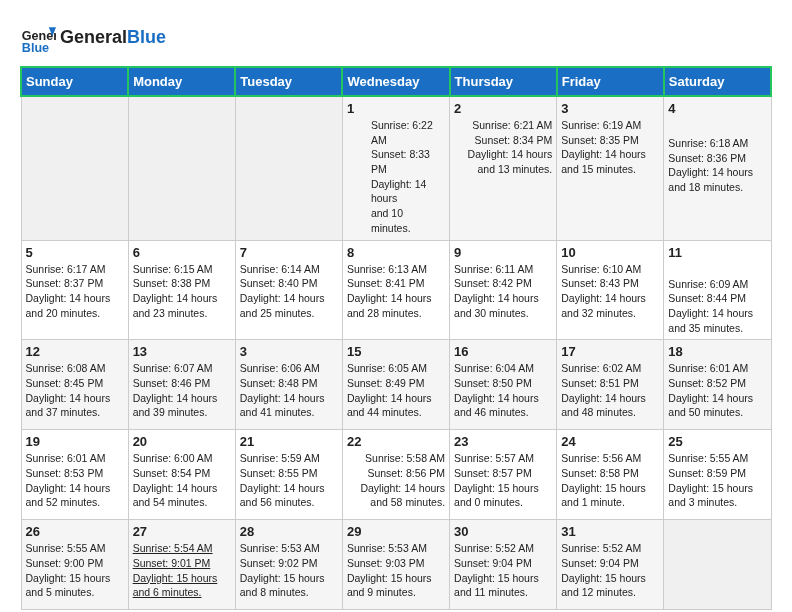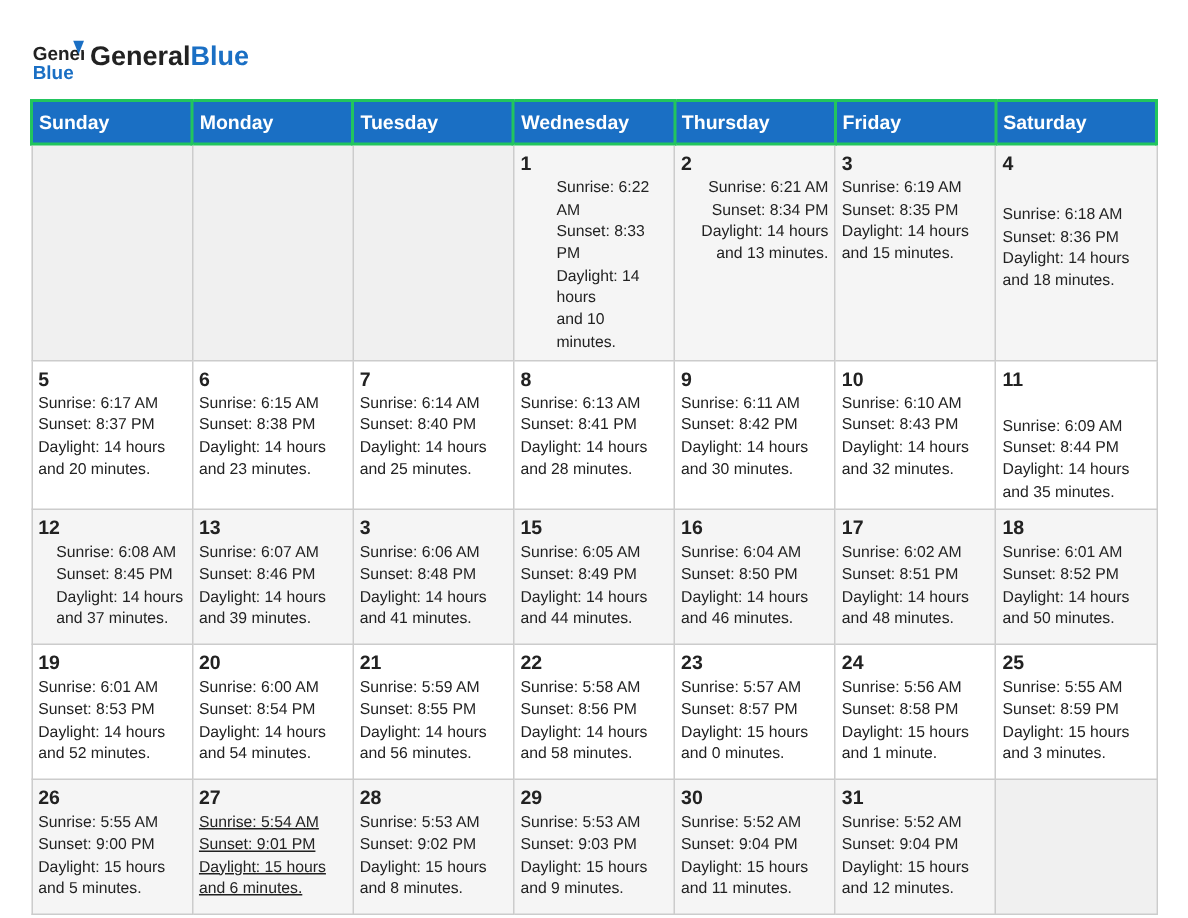--- a/index.html
+++ b/index.html
@@ -195,21 +195,21 @@
           <div class="day-number">11</div>
           <div class="day-info" style="white-space: pre-line; margin-top: 17px;">Sunrise: 6:09 AM
 Sunset: 8:44 PM
 Daylight: 14 hours
 and 35 minutes.</div>
         </td>
       </tr>
       <tr>
         <td>
           <div class="day-number">12</div>
-          <div class="day-info" style="white-space: pre-line; margin-left: 12px;">Sunrise: 6:08 AM
+          <div class="day-info" style="white-space: pre-line;">Sunrise: 6:08 AM
 Sunset: 8:45 PM
 Daylight: 14 hours
 and 37 minutes.</div>
         </td>
         <td>
           <div class="day-number">13</div>
           <div class="day-info" style="white-space: pre-line;">Sunrise: 6:07 AM
 Sunset: 8:46 PM
 Daylight: 14 hours
 and 39 minutes.</div>
@@ -267,21 +267,21 @@
         </td>
         <td>
           <div class="day-number">21</div>
           <div class="day-info" style="white-space: pre-line;">Sunrise: 5:59 AM
 Sunset: 8:55 PM
 Daylight: 14 hours
 and 56 minutes.</div>
         </td>
         <td>
           <div class="day-number">22</div>
-          <div class="day-info" style="white-space: pre-line;">Sunrise: 5:58 AM
+          <div class="day-info" style="white-space: pre-line; text-align: right;">Sunrise: 5:58 AM
 Sunset: 8:56 PM
 Daylight: 14 hours
 and 58 minutes.</div>
         </td>
         <td>
           <div class="day-number">23</div>
           <div class="day-info" style="white-space: pre-line;">Sunrise: 5:57 AM
 Sunset: 8:57 PM
 Daylight: 15 hours
 and 0 minutes.</div>

